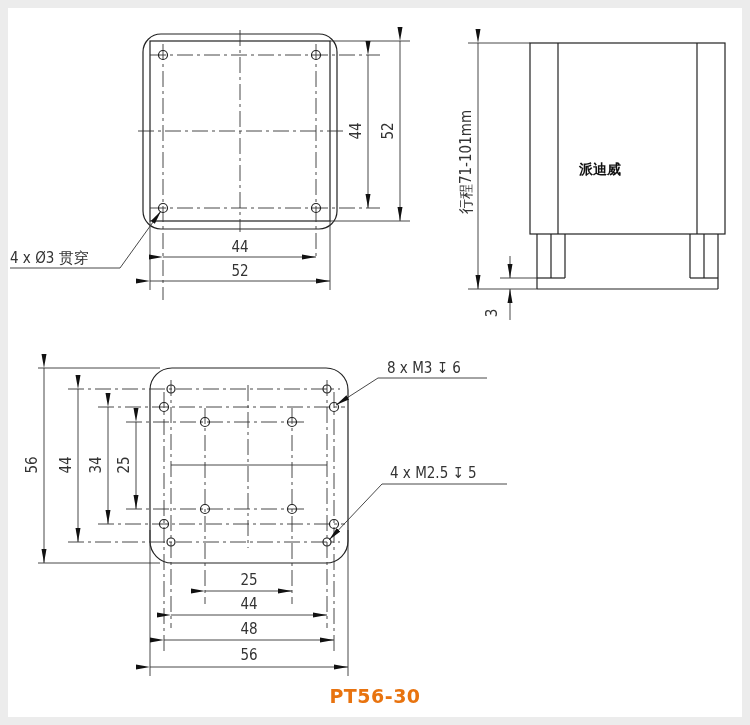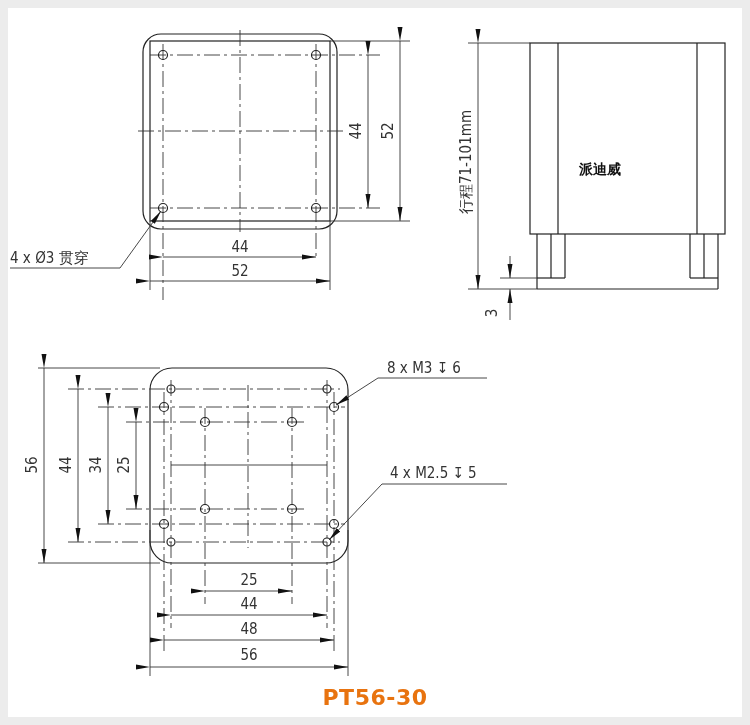--- a/index.html
+++ b/index.html
@@ -23,21 +23,21 @@
   .thin { stroke: #333; stroke-width: 0.9; fill: none; }
   .cl { stroke: #333; stroke-width: 0.9; fill: none; stroke-dasharray: 16 4 3 4; }
   .dimtxt {
     font-family: "DejaVu Sans Condensed", "DejaVu Sans", sans-serif;
     font-size: 15px; fill: #333;
   }
   .brand { font-family: "DejaVu Serif", serif; font-weight: bold; font-size: 14px; fill: #111; }
   .title {
     position: absolute; left: 0; width: 750px; top: 685px;
     text-align: center; color: #e8730f;
-    font-family: "DejaVu Sans", sans-serif; font-weight: bold; font-size: 22px;
+    font-family: "DejaVu Sans", sans-serif; font-weight: bold; font-size: 19px;
     letter-spacing: 0.5px;
   }
 </style>
 </head>
 <body>
 
 <div class="sheet"></div>
 
 <svg class="drawing" viewBox="0 0 750 725" xmlns="http://www.w3.org/2000/svg">
   <defs>

